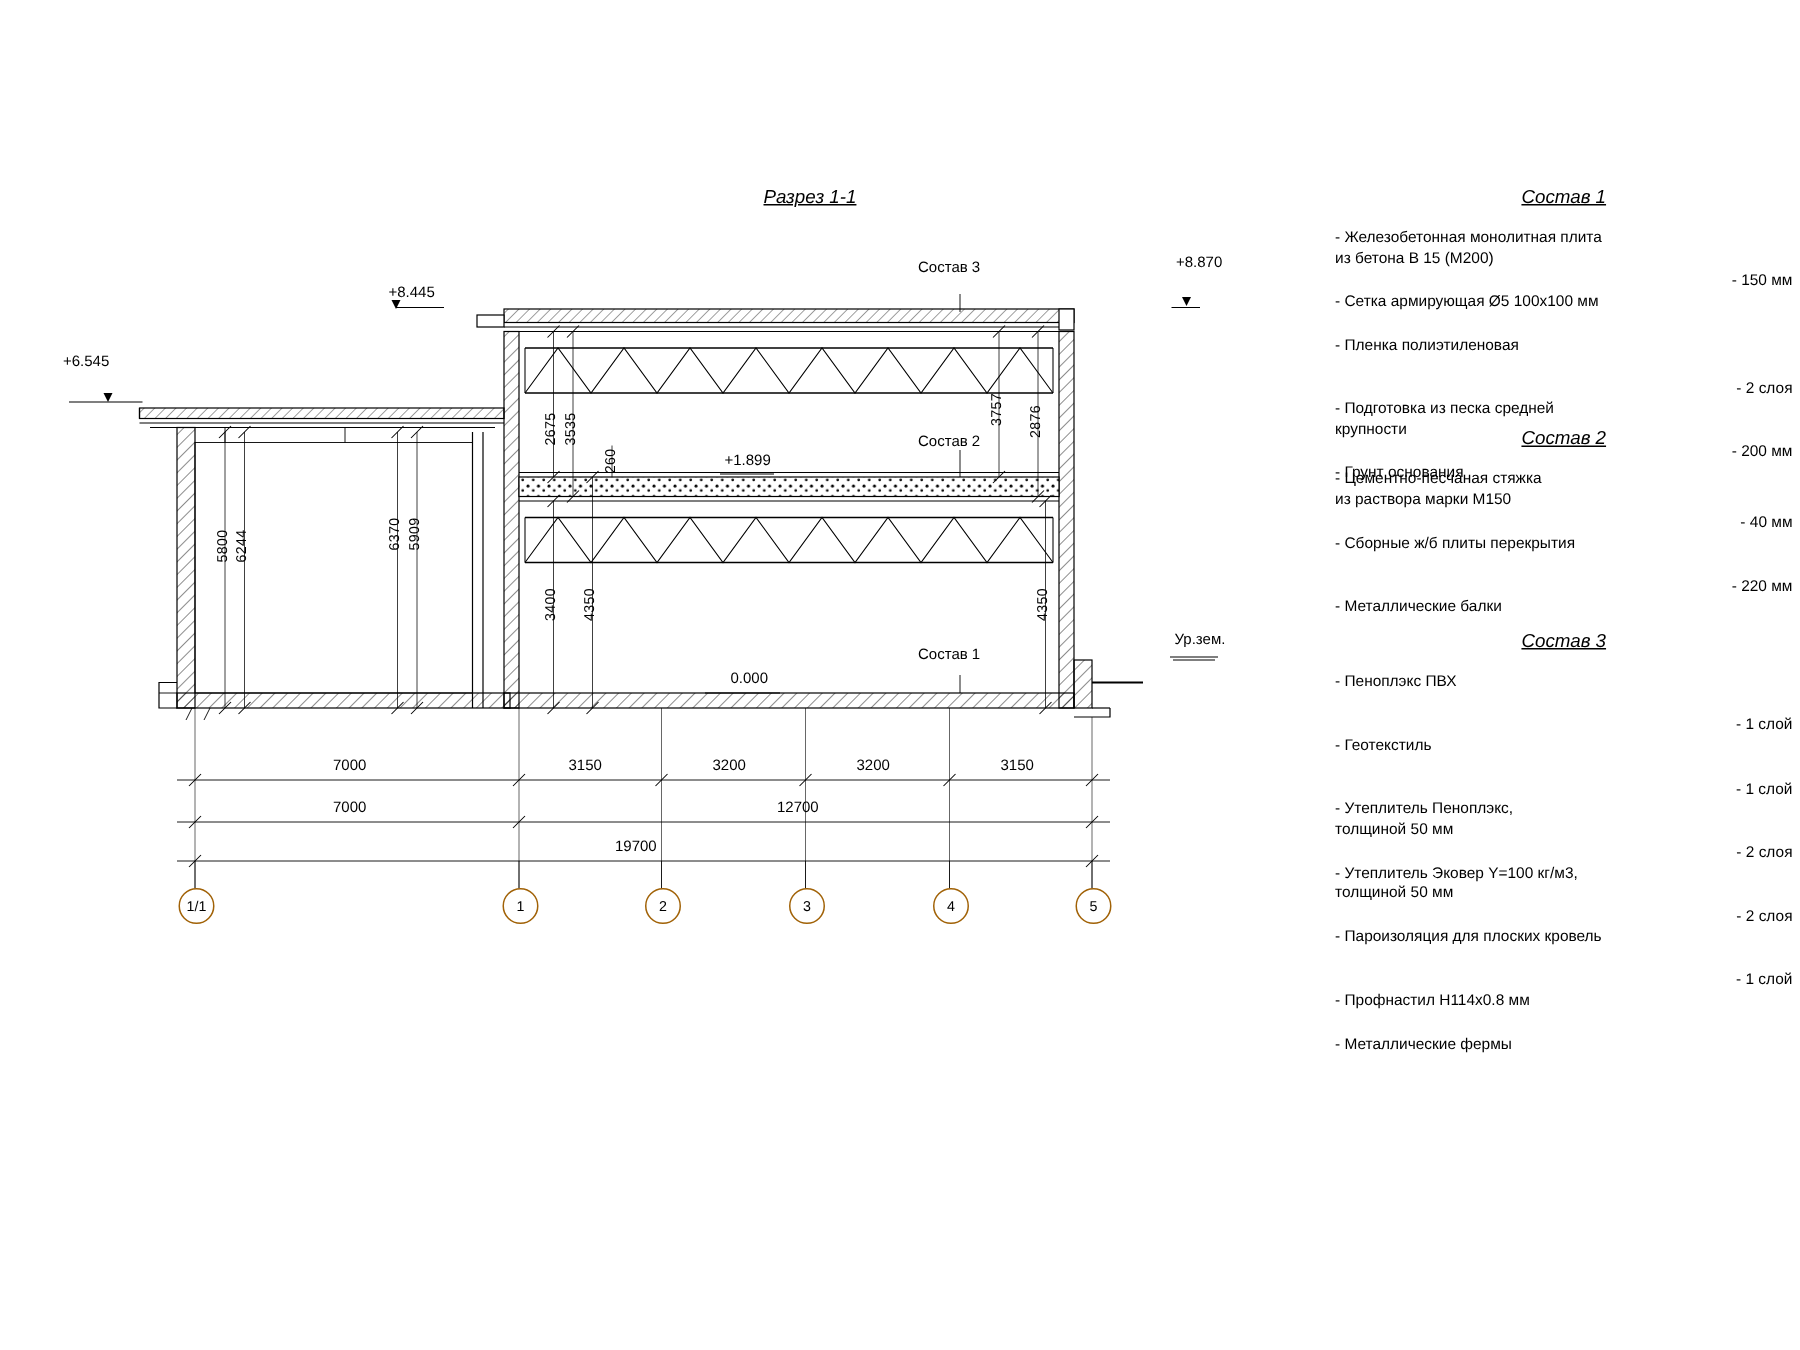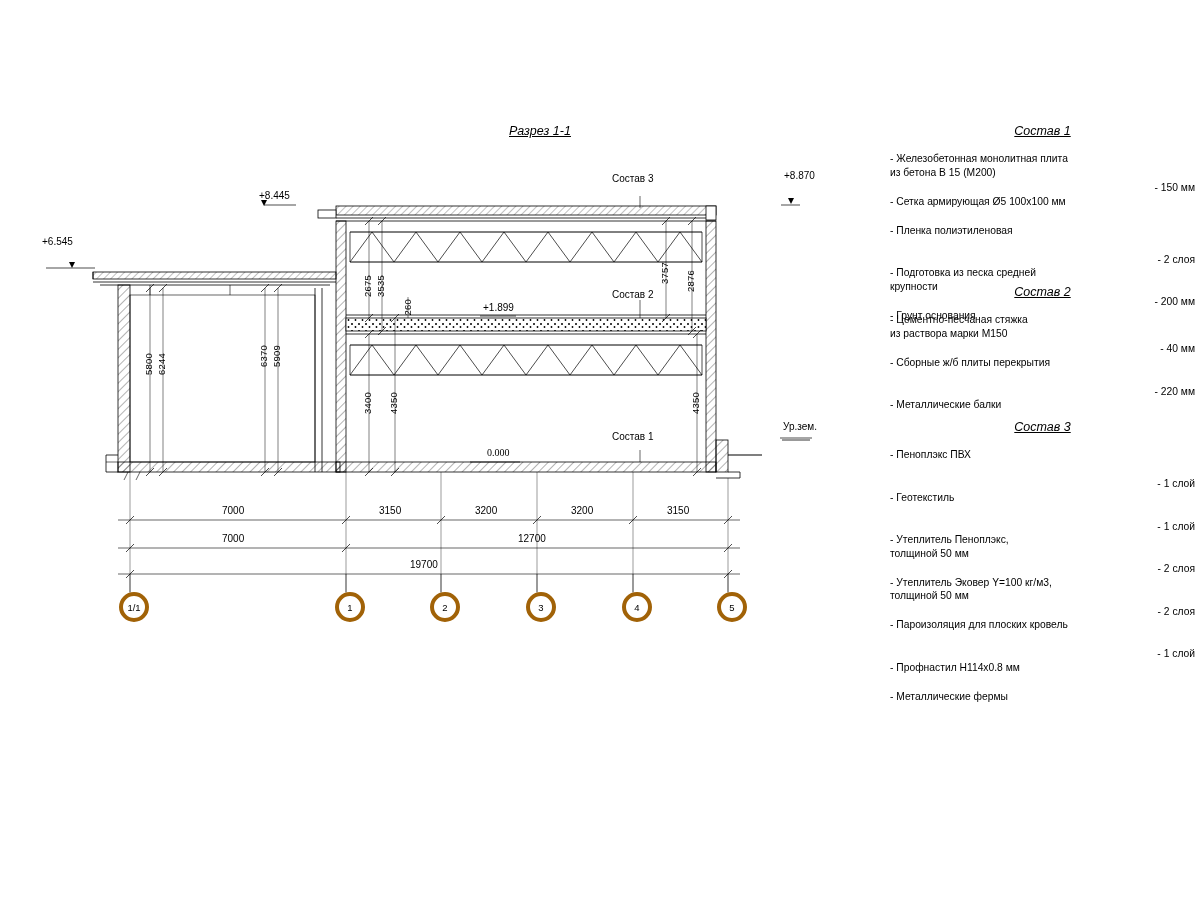--- a/index.html
+++ b/index.html
@@ -13,21 +13,21 @@
   .ttl{font-size:12.5px;font-style:italic;text-decoration:underline;white-space:nowrap;text-align:right;}
   .lbl{font-size:10px;white-space:nowrap;}
   .vert{writing-mode:vertical-rl;transform:rotate(180deg);font-size:9.5px;letter-spacing:.2px;}
   .spec-row{display:flex;justify-content:space-between;font-size:10.3px;line-height:13.5px;}
   .spec-txt{white-space:pre-line;}
   .spec-val{white-space:nowrap;padding-left:8px;margin-top:29px;}
   .spec-block{position:absolute;width:305px;}
   .spec-title{font-size:12.5px;font-style:italic;text-decoration:underline;text-align:center;margin-bottom:14px;}
   svg{position:absolute;top:0;left:0;}
   .circ{
-    position:absolute;width:22px;height:22px;border:4px solid #a16207;border-radius:50%;
+    position:absolute;width:22px;height:22px;border:1px solid #a16207;border-radius:50%;
     font-size:9.5px;display:flex;align-items:center;justify-content:center;background:#fff;
   }
 </style>
 </head>
 <body>
 
 <div class="sheet">
 
   <svg width="1200" height="900">
     <defs>
@@ -208,21 +208,21 @@
       </g>
     </g>
   </svg>
 
   <div class="abs ttl" style="left:509px;top:124px;">Разрез 1-1</div>
 
   <div class="abs lbl" style="left:259px;top:190px;">+8.445</div>
   <div class="abs lbl" style="left:784px;top:170px;">+8.870</div>
   <div class="abs lbl" style="left:42px;top:236px;">+6.545</div>
   <div class="abs lbl" style="left:483px;top:302px;">+1.899</div>
-  <div class="abs lbl" style="left:487px;top:447px;font-family:Liberation Serif, serif;">0.000</div>
+  <div class="abs lbl" style="left:487px;top:447px;">0.000</div>
   <div class="abs lbl" style="left:783px;top:421px;">Ур.зем.</div>
 
   <div class="abs lbl" style="left:612px;top:173px;">Состав 3</div>
   <div class="abs lbl" style="left:612px;top:289px;">Состав 2</div>
   <div class="abs lbl" style="left:612px;top:431px;">Состав 1</div>
 
   <div class="abs vert" style="left:143px;top:353px;">5800</div>
   <div class="abs vert" style="left:156px;top:353px;">6244</div>
   <div class="abs vert" style="left:258px;top:345px;">6370</div>
   <div class="abs vert" style="left:271px;top:345px;">5909</div>

